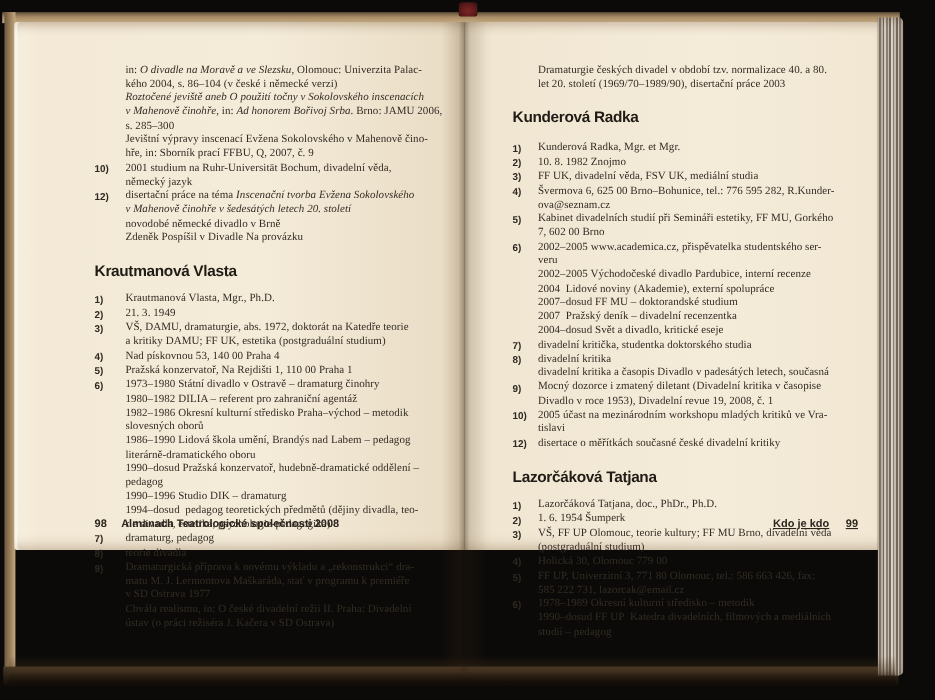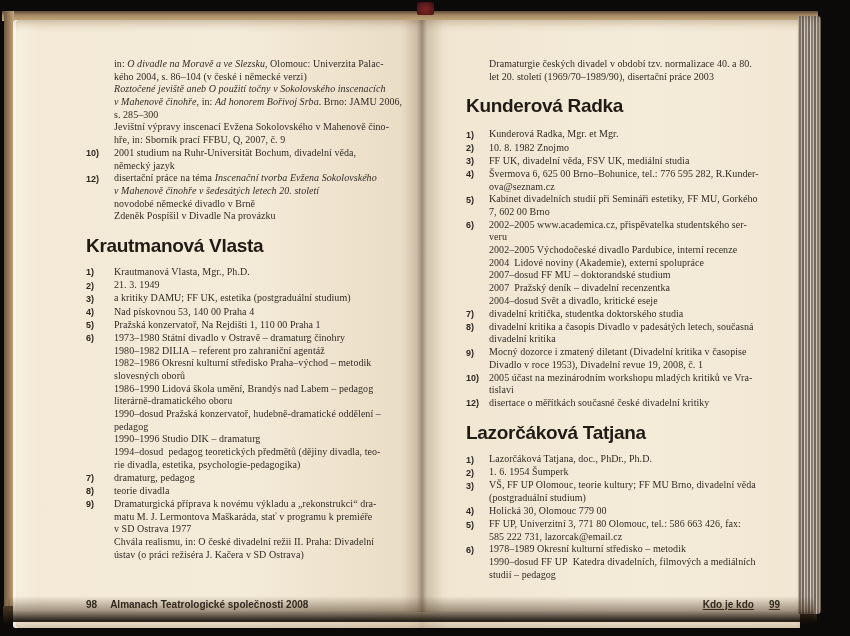--- a/index.html
+++ b/index.html
@@ -12,42 +12,42 @@
   .cover-top{position:absolute;left:2px;top:11px;width:816px;height:10px;z-index:1;
     background:linear-gradient(180deg,#5e4c36 0%,#a98c66 45%,#c3a981 100%);}
   .cover-left{position:absolute;left:4px;top:11px;width:10px;height:606px;z-index:1;
     background:linear-gradient(90deg,#6b5640,#ab8e67 70%,#c4aa82);}
   .cover-bottom{position:absolute;left:3px;top:606px;width:814px;height:18px;z-index:1;
     background:linear-gradient(180deg,#4a3a27,#191209 80%,#0c0a08);}
   .headband{position:absolute;left:417px;top:2px;width:17px;height:13px;z-index:2;
     background:radial-gradient(ellipse at 50% 60%, #7c2424 0%, #5d1a1b 55%, #23100d 100%);
     border-radius:2px;}
   
-  .page{position:absolute;top:20px;height:608px;z-index:3;color:#332c24;}
+  .page{position:absolute;top:20px;height:480px;z-index:3;color:#332c24;}
   .page-left{left:13px;width:409px;border-radius:3px 0 0 3px;
     background:linear-gradient(90deg,#f7f0e0 0%,#f3e9d6 6%,#f4ebd9 55%,#eaddc6 96%,#e2d2b8 100%);
     box-shadow:inset 3px 0 0 rgba(255,255,255,0.55), inset 0 8px 10px -6px rgba(120,90,55,0.45), inset 0 -10px 12px -8px rgba(120,90,55,0.4);}
   .page-right{left:422px;width:378px;
     background:linear-gradient(90deg,#dfd2ba 0%,#f0e6d2 7%,#f4ebd9 60%,#f1e7d3 100%);
     box-shadow:inset 0 8px 10px -6px rgba(120,90,55,0.4), inset 0 -10px 12px -8px rgba(120,90,55,0.4);}
   .gutter-shadow{position:absolute;left:401px;top:20px;width:42px;height:592px;z-index:5;pointer-events:none;
     background:linear-gradient(90deg,rgba(0,0,0,0) 0%,rgba(74,52,30,0.16) 38%,rgba(38,24,11,0.34) 50%,rgba(74,52,30,0.12) 62%,rgba(0,0,0,0) 100%);}
   .page-stack{position:absolute;left:798px;top:16px;width:23px;height:598px;z-index:4;
     background:repeating-linear-gradient(90deg,#ddd3c4 0 1.5px,#8b8176 1.5px 3px,#c9bfb0 3px 4.5px,#756c62 4.5px 6px);
     border-radius:0 4px 4px 0;
     box-shadow:inset 0 0 10px rgba(60,40,20,0.45);}
   .bottom-curl{position:absolute;left:8px;top:596px;width:806px;height:26px;z-index:6;pointer-events:none;
     background:linear-gradient(180deg,rgba(90,65,40,0) 0%,rgba(70,50,30,0.45) 55%,rgba(20,14,8,0.9) 95%);}
   
   .content{position:absolute;top:0;left:0;right:0;}
   .page-left .content{padding:38px 6px 0 73px;}
   .page-right .content{padding:38px 8px 0 44px;}
   .heading{
     font-family:"Liberation Sans", sans-serif;font-weight:bold;
-    font-size:19px;line-height:22px;letter-spacing:-0.3px;color:#201b15;
+    font-size:14px;line-height:22px;letter-spacing:-0.3px;color:#201b15;
     margin:12px 0 9px 0;}
   .page-right .section:first-child + .section .heading{margin-top:12px;margin-bottom:11px;}
   .item{display:flex;align-items:flex-start;}
   .num{flex:0 0 auto;font-family:"Liberation Sans", sans-serif;font-weight:bold;
     font-size:9px;line-height:12.7px;color:#2e2821;padding-top:0.5px;}
   .page-left .num{width:28px;}
   .page-right .num{width:23px;}
   .lines{flex:1 1 auto;min-width:0;}
   .line{font-size:10px;line-height:12.7px;height:12.7px;white-space:nowrap;letter-spacing:0.05px;}
   .line i{font-style:italic;}
@@ -106,20 +106,21 @@
         </div>
         <div class="item">
           <span class="num">2)</span>
           <div class="lines">
             <div class="line">21. 3. 1949</div>
           </div>
         </div>
         <div class="item">
           <span class="num">3)</span>
           <div class="lines">
+            <div class="line">VŠ, DAMU, dramaturgie, abs. 1972, doktorát na Katedře teorie</div>
             <div class="line">a kritiky DAMU; FF UK, estetika (postgraduální studium)</div>
           </div>
         </div>
         <div class="item">
           <span class="num">4)</span>
           <div class="lines">
             <div class="line">Nad pískovnou 53, 140 00 Praha 4</div>
           </div>
         </div>
         <div class="item">
@@ -233,22 +234,22 @@
         </div>
         <div class="item">
           <span class="num">7)</span>
           <div class="lines">
             <div class="line">divadelní kritička, studentka doktorského studia</div>
           </div>
         </div>
         <div class="item">
           <span class="num">8)</span>
           <div class="lines">
+            <div class="line">divadelní kritika</div>
             <div class="line">divadelní kritika a časopis Divadlo v padesátých letech, současná</div>
-            <div class="line">divadelní kritika</div>
           </div>
         </div>
         <div class="item">
           <span class="num">9)</span>
           <div class="lines">
             <div class="line">Mocný dozorce i zmatený diletant (Divadelní kritika v časopise</div>
             <div class="line">Divadlo v roce 1953), Divadelní revue 19, 2008, č. 1</div>
           </div>
         </div>
         <div class="item">

